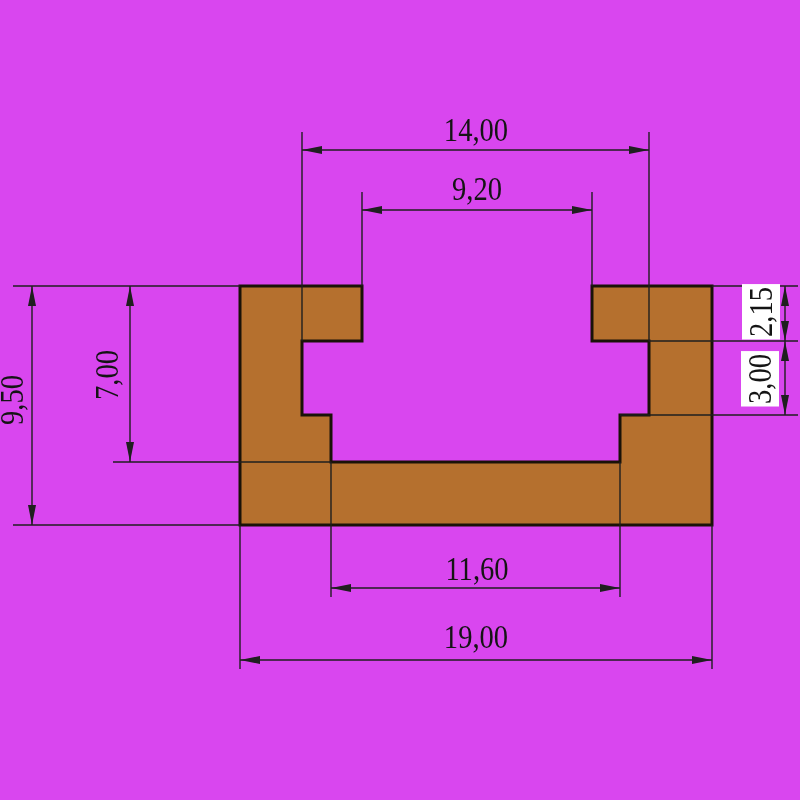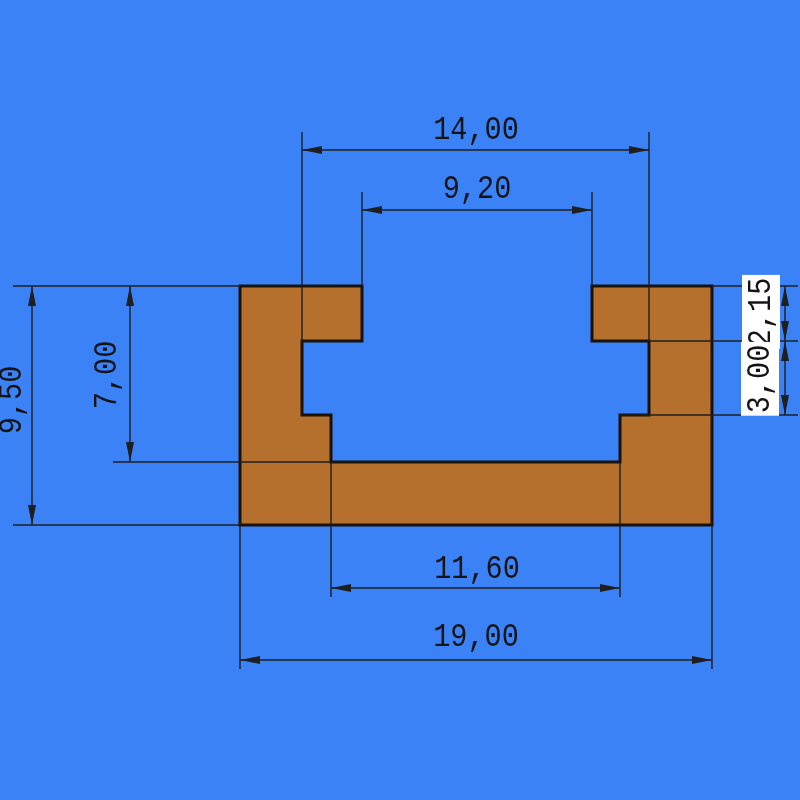--- a/index.html
+++ b/index.html
@@ -1,17 +1,17 @@
 <!DOCTYPE html>
 <html><head>
 <meta charset="utf-8">
 <style>
   html,body{margin:0;padding:0;background:#ffffff;}
-  .canvas{position:relative;width:800px;height:800px;background:#3b82f6;overflow:hidden;
-          font-family:Liberation Mono, monospace;}
+  .canvas{position:relative;width:800px;height:800px;background:#d946ef;overflow:hidden;
+          font-family:Liberation Serif, serif;}
   .canvas svg{position:absolute;left:0;top:0;}
   .thin{stroke-width:1.4;}
   .dim-label{position:absolute;font-size:34px;line-height:1;color:#141414;white-space:nowrap;z-index:5;}
   .h-label{transform:translate(-50%,-50%) scaleX(0.84);}
   .v-label{transform:translate(-50%,-50%) rotate(-90deg) scaleX(0.84);}
   .masked{background:#ffffff;padding:2px 3px;}
 </style>
 </head>
 <body>
 

